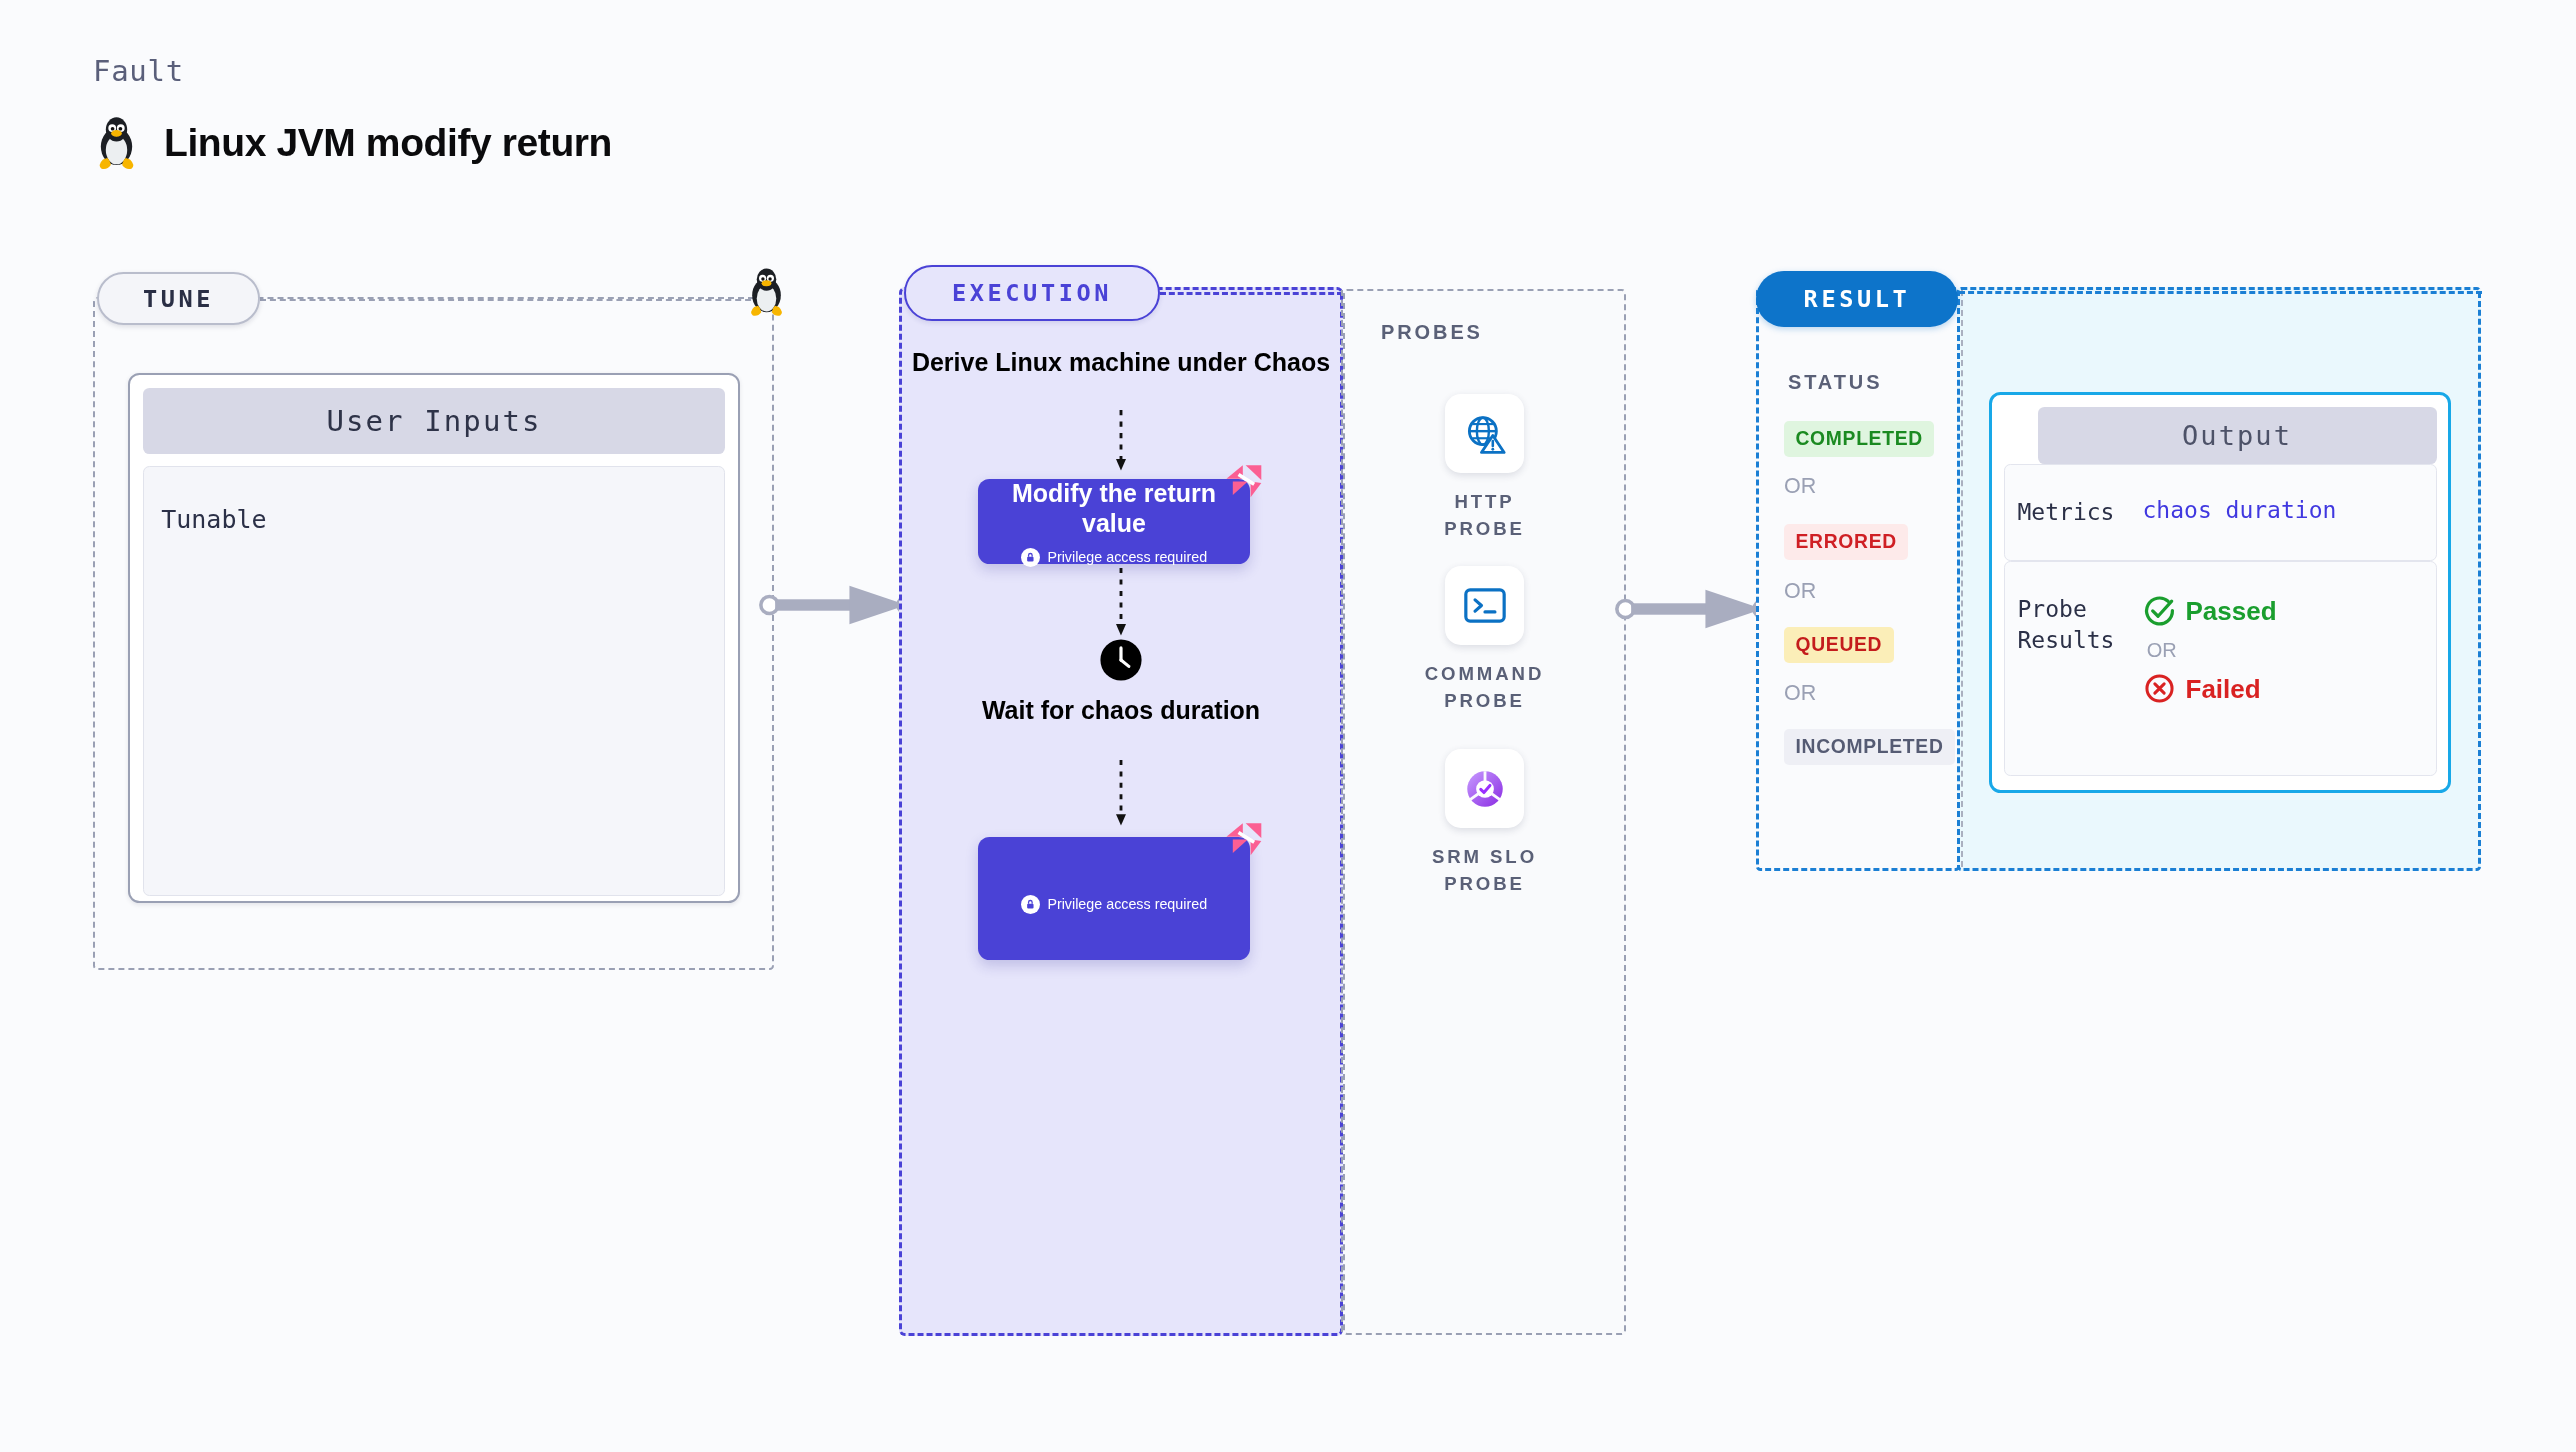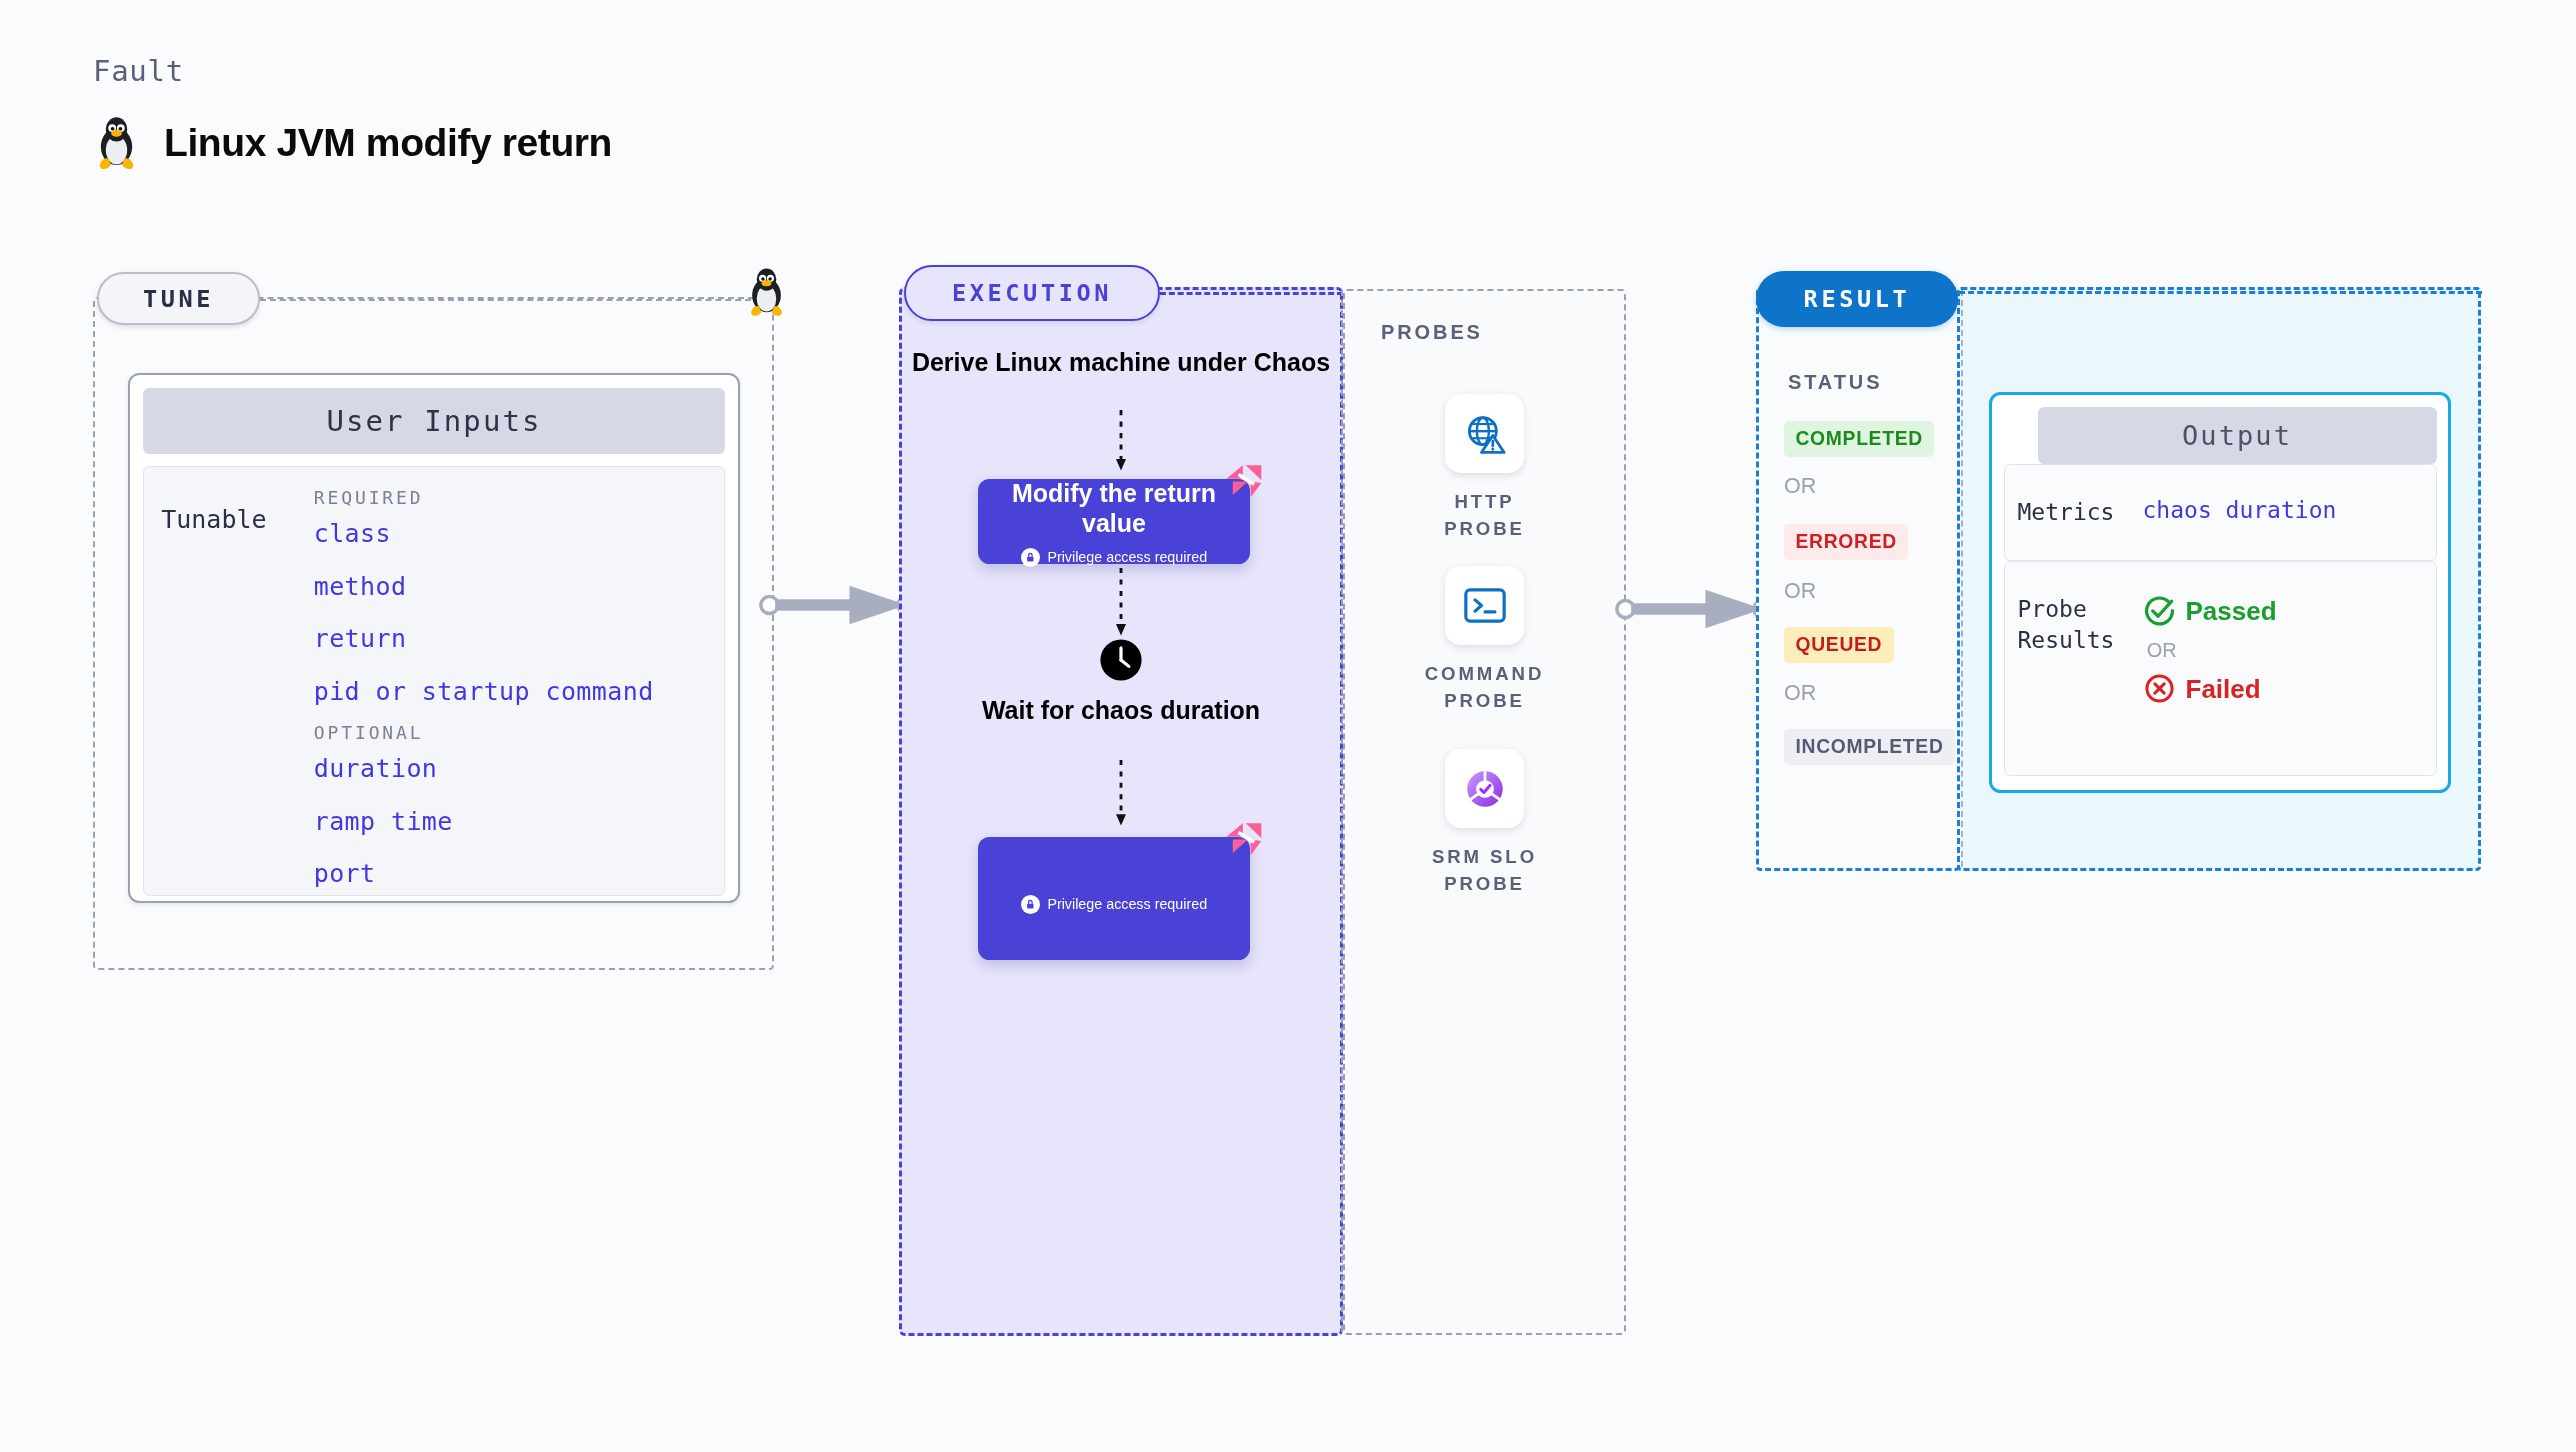--- a/index.html
+++ b/index.html
@@ -228,31 +228,20 @@
       <ellipse cx="33" cy="25.5" rx="7.5" ry="4.6" fill="#f7b500"></ellipse>
       <path d="M14 62 Q6 70 12 75 Q20 77 25 70 Q24 63 20 60Z" fill="#f7b500"></path>
       <path d="M52 62 Q60 70 54 75 Q46 77 41 70 Q42 63 46 60Z" fill="#f7b500"></path>
     </svg>
   </span>
 
   <div class="ui-card">
     <div class="ui-head">User Inputs</div>
     <div class="ui-body">
       <div class="ui-left">Tunable</div>
-      <div class="ui-right">
-        <div class="grp-label">REQUIRED</div>
-        <div class="tun-item">class</div>
-        <div class="tun-item">method</div>
-        <div class="tun-item">return</div>
-        <div class="tun-item tight">pid or startup command</div>
-        <div class="grp-label">OPTIONAL</div>
-        <div class="tun-item">duration</div>
-        <div class="tun-item">ramp time</div>
-        <div class="tun-item">port</div>
-      </div>
     </div>
   </div>
 
   <span class="arrow" style="left:759px; top:580px;">
     <svg width="158" height="50" viewBox="0 0 220 70">
       <circle cx="14" cy="35" r="12" fill="#fff" stroke="#a9adc0" stroke-width="5"></circle>
       <circle cx="206" cy="35" r="12" fill="#fff" stroke="#a9adc0" stroke-width="5"></circle>
       <rect x="22" y="27" width="110" height="16" fill="#a9adc0"></rect>
       <path d="M126 8 L206 35 L126 62 Z" fill="#a9adc0"></path>
     </svg>

